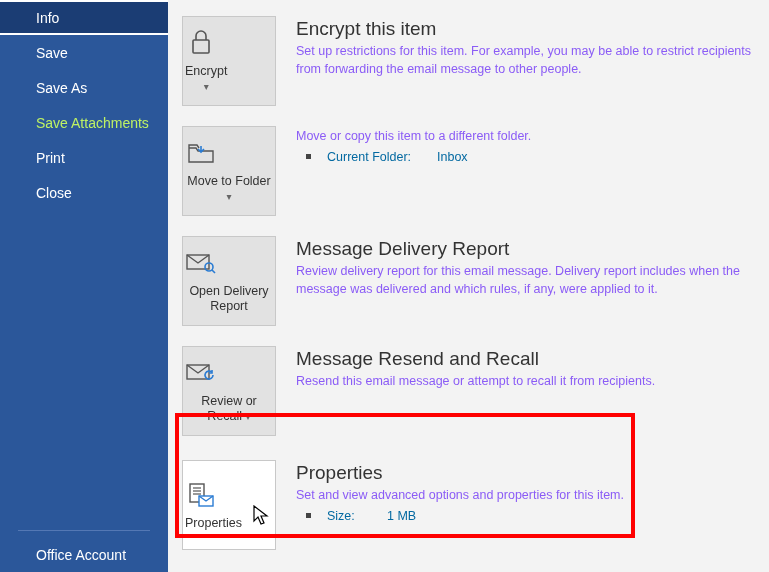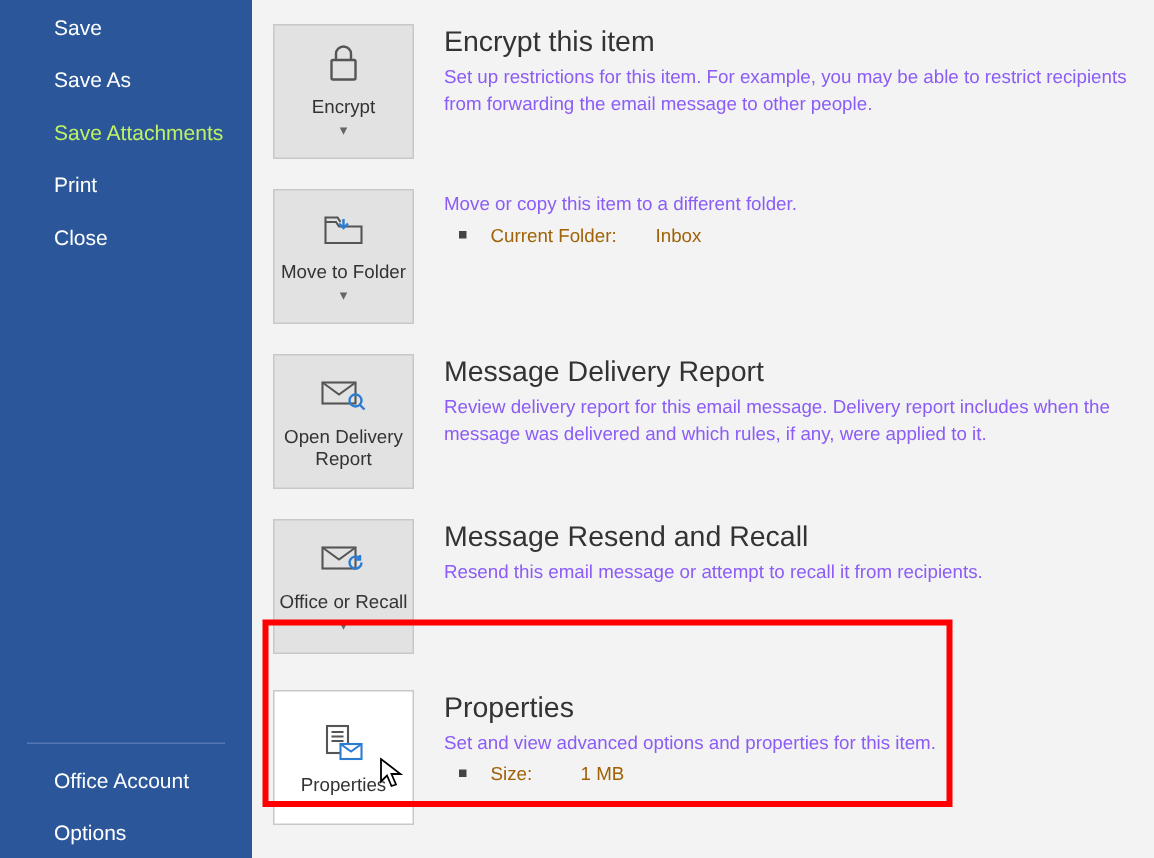--- a/index.html
+++ b/index.html
@@ -55,21 +55,21 @@
     margin-bottom: 20px;
     align-items: flex-start;
   }
   .tile {
     width: 94px;
     height: 90px;
     background: #e2e2e2;
     border: 1px solid #c8c8c8;
     display: flex;
     flex-direction: column;
-    align-items: center;
+    align-items: flex-start;
     justify-content: center;
     text-align: center;
     font-size: 12.5px;
     color: #333;
     flex-shrink: 0;
     padding: 4px 2px;
   }
   .tile .icon-slot {
     width: 32px;
     height: 30px;
@@ -86,21 +86,21 @@
     font-weight: 400;
     margin-bottom: 3px;
   }
   .section-desc {
     font-size: 12.5px;
     color: #8b5cf6;
     line-height: 1.4;
   }
   .prop-row {
     font-size: 12.5px;
-    color: #a16207;
+    color: #0369a1;
     margin-top: 4px;
     display: flex;
     align-items: center;
     gap: 10px;
   }
   .prop-row .bullet {
     width: 5px; height: 5px; background: #444; display: inline-block;
     margin: 0 6px 0 10px;
   }
   .prop-key { min-width: 100px; }
@@ -119,43 +119,43 @@
     top: 505px;
     pointer-events: none;
   }
   svg { display: block; }
 </style>
 </head>
 <body>
 
 <div class="container">
   <div class="sidebar">
+    <div class="sidebar-item active">
+        <span>Info</span>
+      </div>
     <div class="sidebar-item">
         <span>Save</span>
       </div>
     <div class="sidebar-item">
         <span>Save As</span>
       </div>
     <div class="sidebar-item disabled">
         <span>Save Attachments</span>
       </div>
     <div class="sidebar-item">
         <span>Print</span>
       </div>
     <div class="sidebar-item">
         <span>Close</span>
       </div>
 
     <div class="sidebar-bottom">
       <div class="sidebar-divider"></div>
       <div class="sidebar-item">
           <span>Office Account</span>
-        </div>
-      <div class="sidebar-item">
-          <span>Options</span>
         </div>
     </div>
   </div>
 
   <div class="main">
 
     <div class="section" style="margin-top:4px">
       <div class="tile">
         <div class="icon-slot">
           <svg width="22" height="26" viewBox="0 0 22 26">
@@ -212,21 +212,21 @@
     <div class="section">
       <div class="tile">
         <div class="icon-slot">
           <svg width="30" height="22" viewBox="0 0 30 22">
               <rect x="1" y="3" width="22" height="14" fill="none" stroke="#555" stroke-width="1.4"></rect>
               <path d="M1 3 l11 8 l11 -8" fill="none" stroke="#555" stroke-width="1.4"></path>
               <path d="M27 13 a4 4 0 1 1 -1.2 -2.8" fill="none" stroke="#2b7cd3" stroke-width="1.6"></path>
               <path d="M26 8 v3 h-3" fill="none" stroke="#2b7cd3" stroke-width="1.6"></path>
             </svg>
         </div>
-        <div class="tile-label"><span>Office or Recall</span> <span style="font-size:10px;color:#666">▾</span></div>
+        <div class="tile-label"><span>Review or Recall</span> <span style="font-size:10px;color:#666">▾</span></div>
       </div>
       <div class="section-text">
         <div class="section-title">Message Resend and Recall</div>
         <div class="section-desc">Resend this email message or attempt to recall it from recipients.</div>
       </div>
     </div>
 
     <div class="section" style="margin-top:24px">
       <div class="tile" style="background:#fff">
         <div class="icon-slot">

